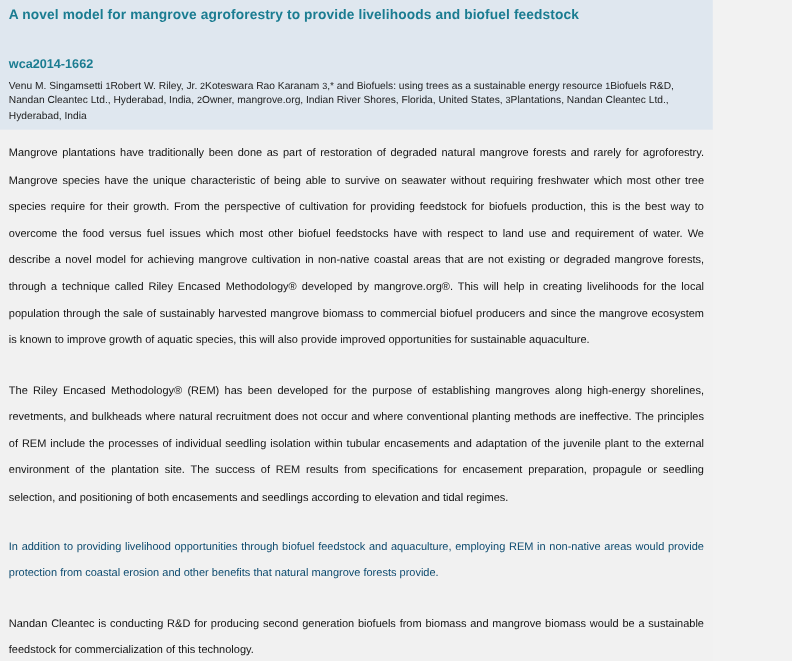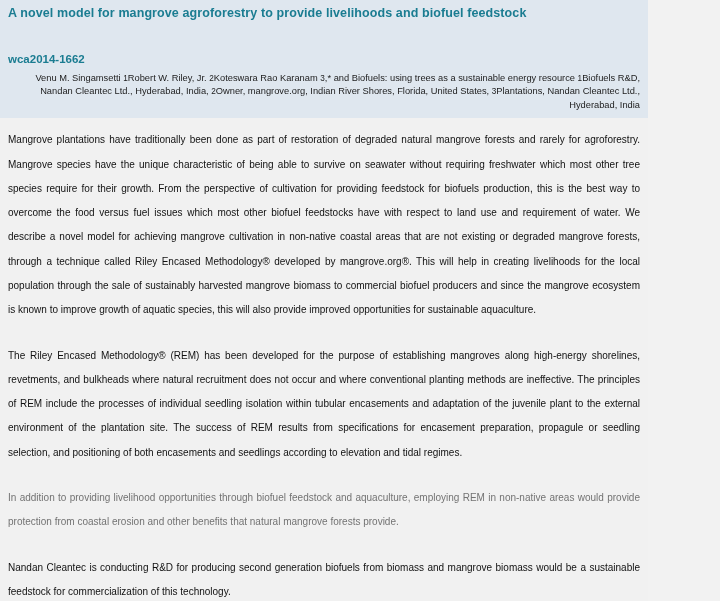--- a/index.html
+++ b/index.html
@@ -46,21 +46,21 @@
     font-weight: bold;
     line-height: 14px;
     margin: 0 0 6px 0;
   }
 
   .authors {
     color: #1c1c1c;
     font-size: 9.3px;
     line-height: 12.4px;
     margin: 0;
-    text-align: right;
+    text-align: left;
     max-width: 706px;
   }
 
   .authors .sup {
     font-size: 8.2px;
   }
 
   
   .body {
     padding: 10px 8px 8px 8px;
@@ -92,18 +92,18 @@
     <div class="paper-id" style="color: rgb(26, 124, 145); margin-top: 31px;">wca2014-1662</div>
 
     <div class="authors">Venu M. Singamsetti <span class="sup">1</span>Robert W. Riley, Jr. <span class="sup">2</span>Koteswara Rao Karanam <span class="sup">3</span>,* and Biofuels: using trees as a sustainable energy resource <span class="sup">1</span>Biofuels R&amp;D, Nandan Cleantec Ltd., Hyderabad, India, <span class="sup">2</span>Owner, mangrove.org, Indian River Shores, Florida, United States, <span class="sup">3</span>Plantations, Nandan Cleantec Ltd., Hyderabad, India</div>
   </div>
 
   <div class="body">
     <p class="para" style="color: rgb(17, 17, 17);">Mangrove plantations have traditionally been done as part of restoration of degraded natural mangrove forests and rarely for agroforestry. Mangrove species have the unique characteristic of being able to survive on seawater without requiring freshwater which most other tree species require for their growth. From the perspective of cultivation for providing feedstock for biofuels production, this is the best way to overcome the food versus fuel issues which most other biofuel feedstocks have with respect to land use and requirement of water. We describe a novel model for achieving mangrove cultivation in non-native coastal areas that are not existing or degraded mangrove forests, through a technique called Riley Encased Methodology® developed by mangrove.org®. This will help in creating livelihoods for the local population through the sale of sustainably harvested mangrove biomass to commercial biofuel producers and since the mangrove ecosystem is known to improve growth of aquatic species, this will also provide improved opportunities for sustainable aquaculture.</p>
 
     <p class="para" style="color: rgb(17, 17, 17);">The Riley Encased Methodology® (REM) has been developed for the purpose of establishing mangroves along high-energy shorelines, revetments, and bulkheads where natural recruitment does not occur and where conventional planting methods are ineffective. The principles of REM include the processes of individual seedling isolation within tubular encasements and adaptation of the juvenile plant to the external environment of the plantation site. The success of REM results from specifications for encasement preparation, propagule or seedling selection, and positioning of both encasements and seedlings according to elevation and tidal regimes.</p>
 
-    <p class="para" style="color: #737373;">In addition to providing livelihood opportunities through biofuel feedstock and aquaculture, employing REM in non-native areas would provide protection from coastal erosion and other benefits that natural mangrove forests provide.</p>
+    <p class="para" style="color: #0c4a6e;">In addition to providing livelihood opportunities through biofuel feedstock and aquaculture, employing REM in non-native areas would provide protection from coastal erosion and other benefits that natural mangrove forests provide.</p>
 
     <p class="para" style="color: rgb(17, 17, 17);">Nandan Cleantec is conducting R&amp;D for producing second generation biofuels from biomass and mangrove biomass would be a sustainable feedstock for commercialization of this technology.</p>
   </div>
 
 </div>
 
 </body></html>

